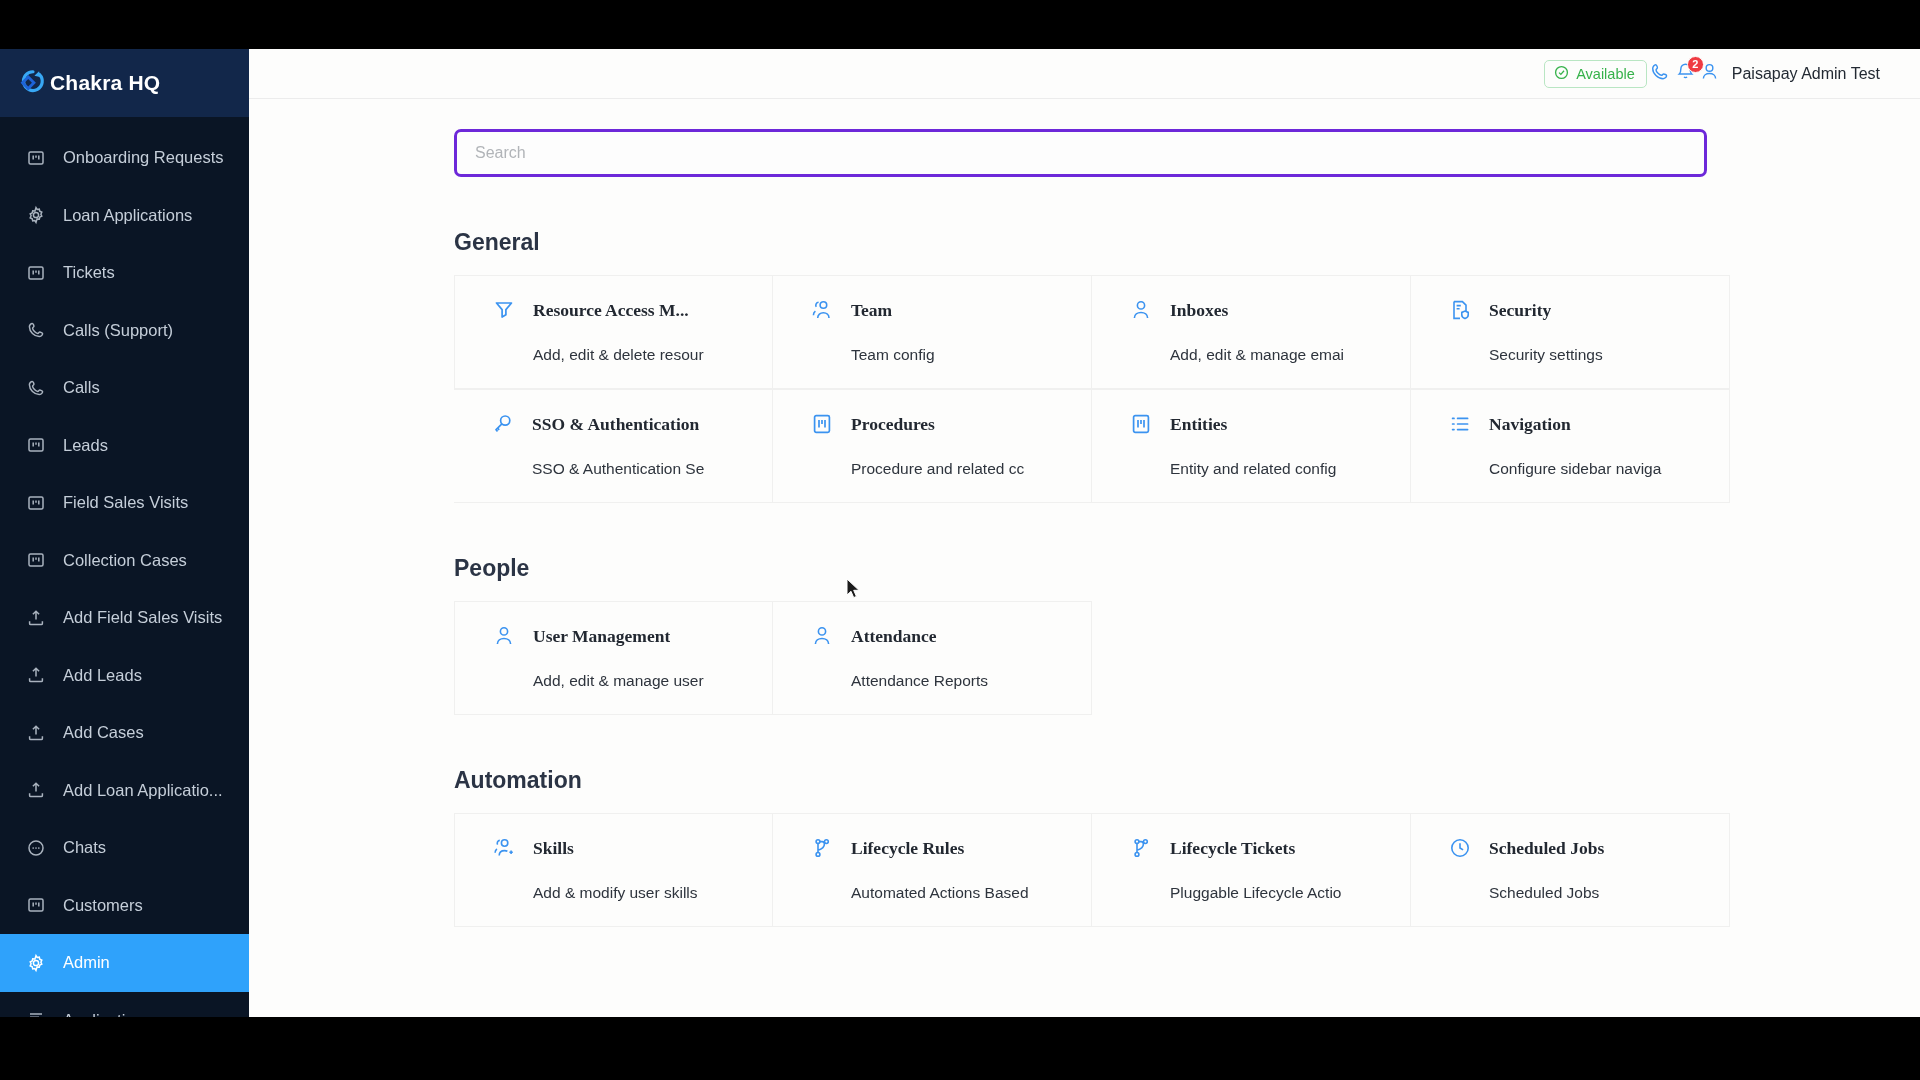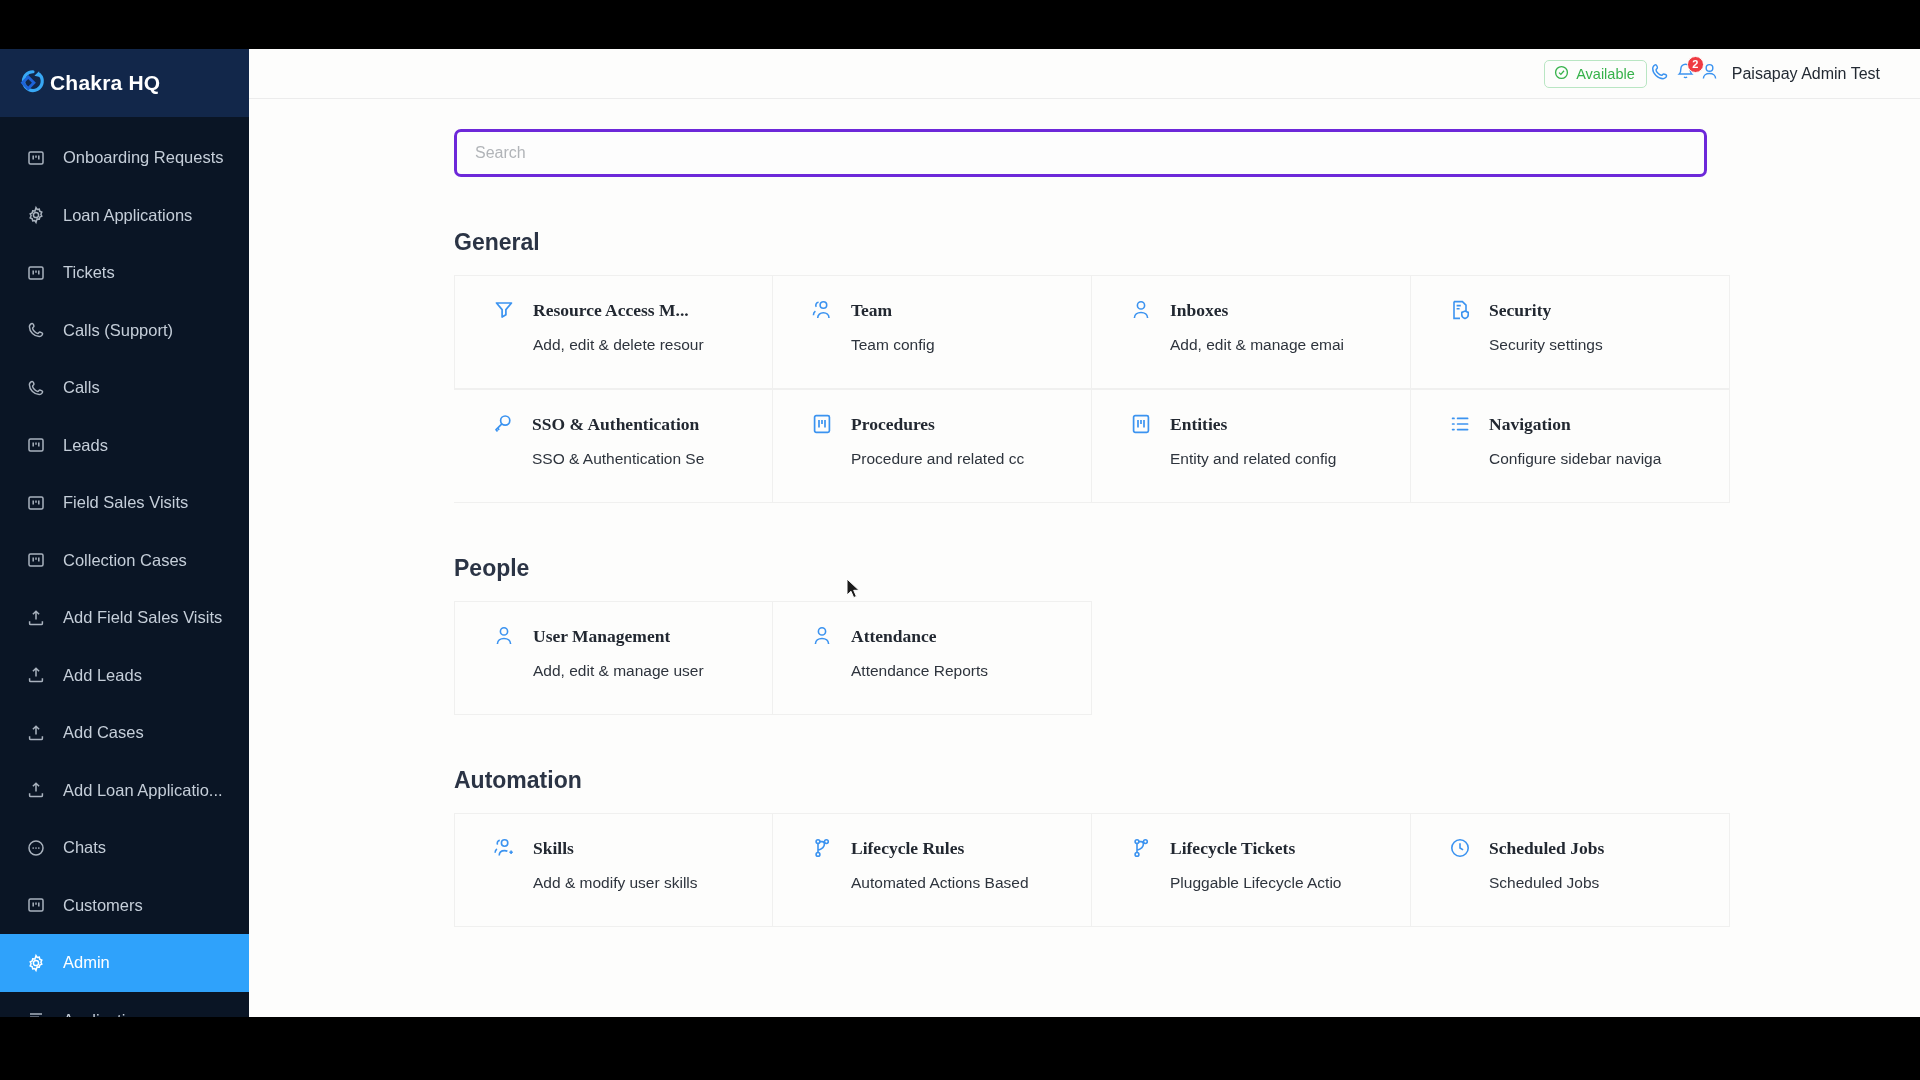--- a/index.html
+++ b/index.html
@@ -95,21 +95,21 @@
   }
   .grid .card:first-child { border-left: 1px solid #f0f0ef; }
   .grid.rows2 .card:nth-child(-n+4) { border-bottom: 1px solid #f0f0ef; }
   .card-head { display: flex; align-items: center; gap: 17px; font-family: Liberation Serif, serif; }
   .card-icon { width: 24px; height: 24px; flex: 0 0 24px; display: block; }
   .card-title {
     font-size: 17.5px; font-weight: 700; color: #222831;
     white-space: nowrap; overflow: hidden; text-overflow: clip;
   }
   .card-desc {
-    margin-top: 14px; margin-left: 41px; font-size: 15.5px; color: #2e343d;
+    margin-top: 24px; margin-left: 41px; font-size: 15.5px; color: #2e343d;
     white-space: nowrap; overflow: hidden;
   }
 
   
   #cursor { position: absolute; left: 846px; top: 578px; width: 16px; height: 22px; pointer-events: none; }
 </style>
 </head>
 <body>
 
 <div id="root">

